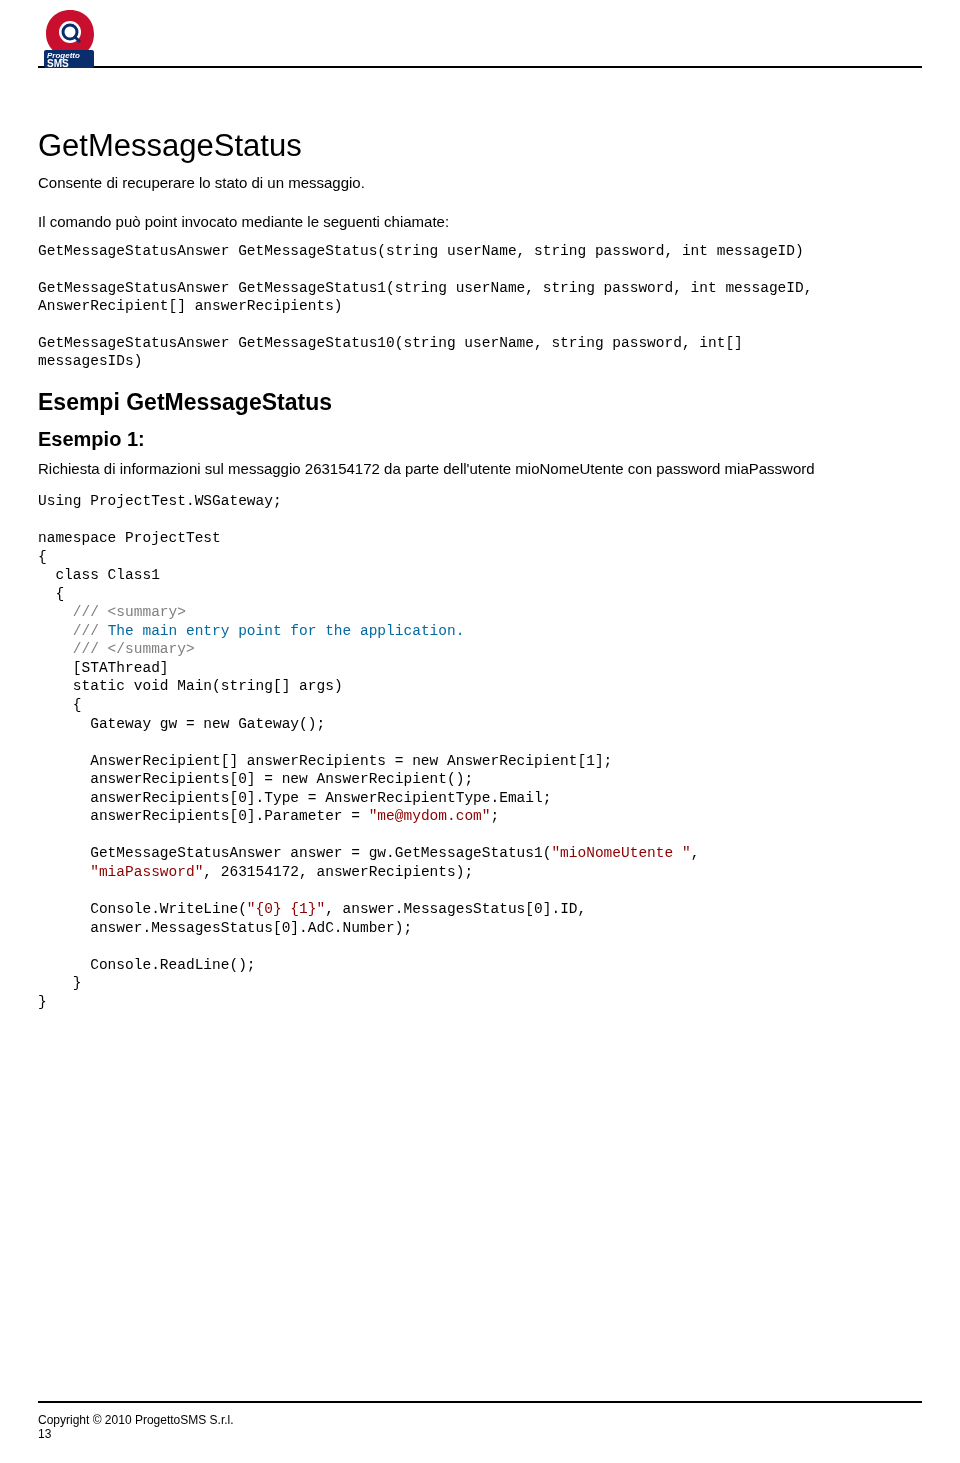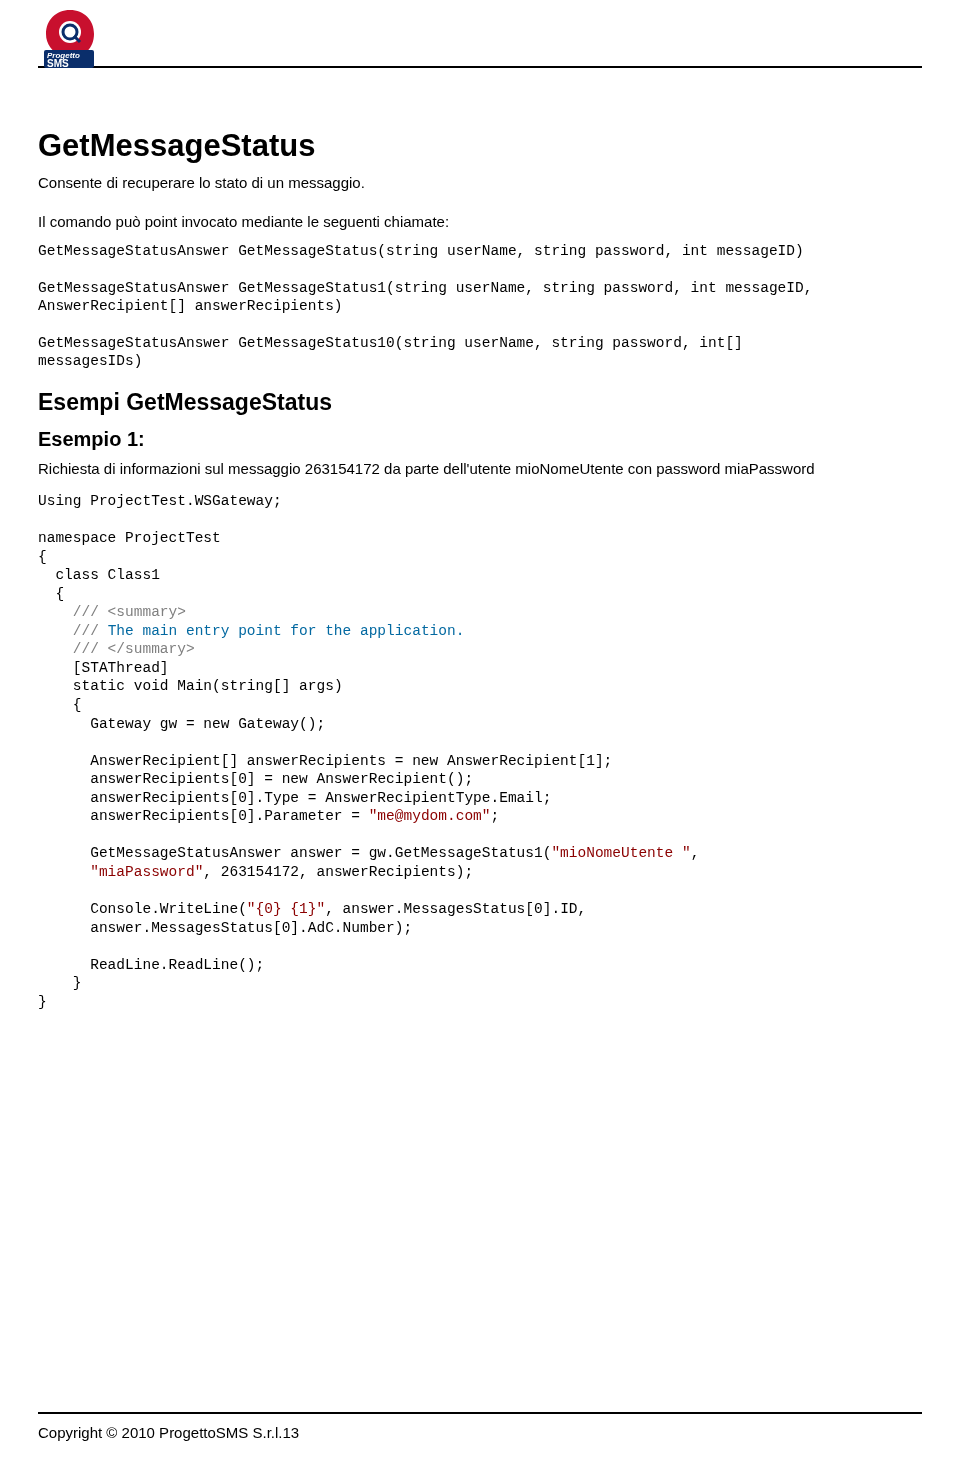--- a/index.html
+++ b/index.html
@@ -18,21 +18,21 @@
     margin-top:6px;
   }
   .logo svg { width:64px; height:64px; }
   .header-rule {
     border-top:2px solid #000;
     margin-top:-4px;
     margin-bottom:60px;
   }
   h1.section-title {
     font-size:31px;
-    font-weight:bold;
+    font-weight:normal;
     margin-bottom:10px;
   }
   p.desc {
     font-size:15px;
     margin-bottom:22px;
   }
   p.intro {
     font-size:15px;
     margin-bottom:12px;
   }
@@ -63,21 +63,21 @@
     font-family: "Courier New", Courier, monospace;
     font-size:14.5px;
     line-height:1.28;
     white-space:pre-wrap;
   }
   .footer {
     position:absolute;
     left:38px; right:38px; bottom:22px;
   }
   .footer-rule { border-top:2px solid #000; margin-bottom:10px;}
-  .footer-row { display:flex; font-size:15px;}
+  .footer-row { display:flex; justify-content:space-between; font-size:12px;flex-direction:column;}
   .kw { color:#000000; }    
   .str { color:#8B0000; }   
   .cm { color:#0369a1; }    
   .cmgrey { color:#808080;}       
   .num { color:#000; }
 </style>
 </head>
 <body>
 
 <div class="page">
@@ -127,21 +127,21 @@
       <span>answerRecipients[0] = </span><span class="kw">new</span><span> AnswerRecipient();</span>
 <span>      answerRecipients[0].Type = AnswerRecipientType.Email;</span>
 <span>      answerRecipients[0].Parameter = </span><span class="str">"me@mydom.com"</span><span>;</span>
 
 <span>      GetMessageStatusAnswer answer = gw.GetMessageStatus1(</span><span class="str">"mioNomeUtente "</span><span>,
       </span><span class="str">"miaPassword"</span><span>, </span><span class="num">263154172</span><span>, answerRecipients);</span>
 
 <span>      Console.WriteLine(</span><span class="str">"{0} {1}"</span><span>, answer.MessagesStatus[0].ID,
       answer.MessagesStatus[0].AdC.Number);</span>
 
-<span>      ReadLine.ReadLine();</span>
+<span>      Console.ReadLine();</span>
 <span>    }</span>
 <span>}</span></pre>
 
 </div>
 
 <div class="footer">
   <div class="footer-rule"></div>
   <div class="footer-row">
     <span>Copyright © 2010 ProgettoSMS S.r.l.</span>
     <span>13</span>

